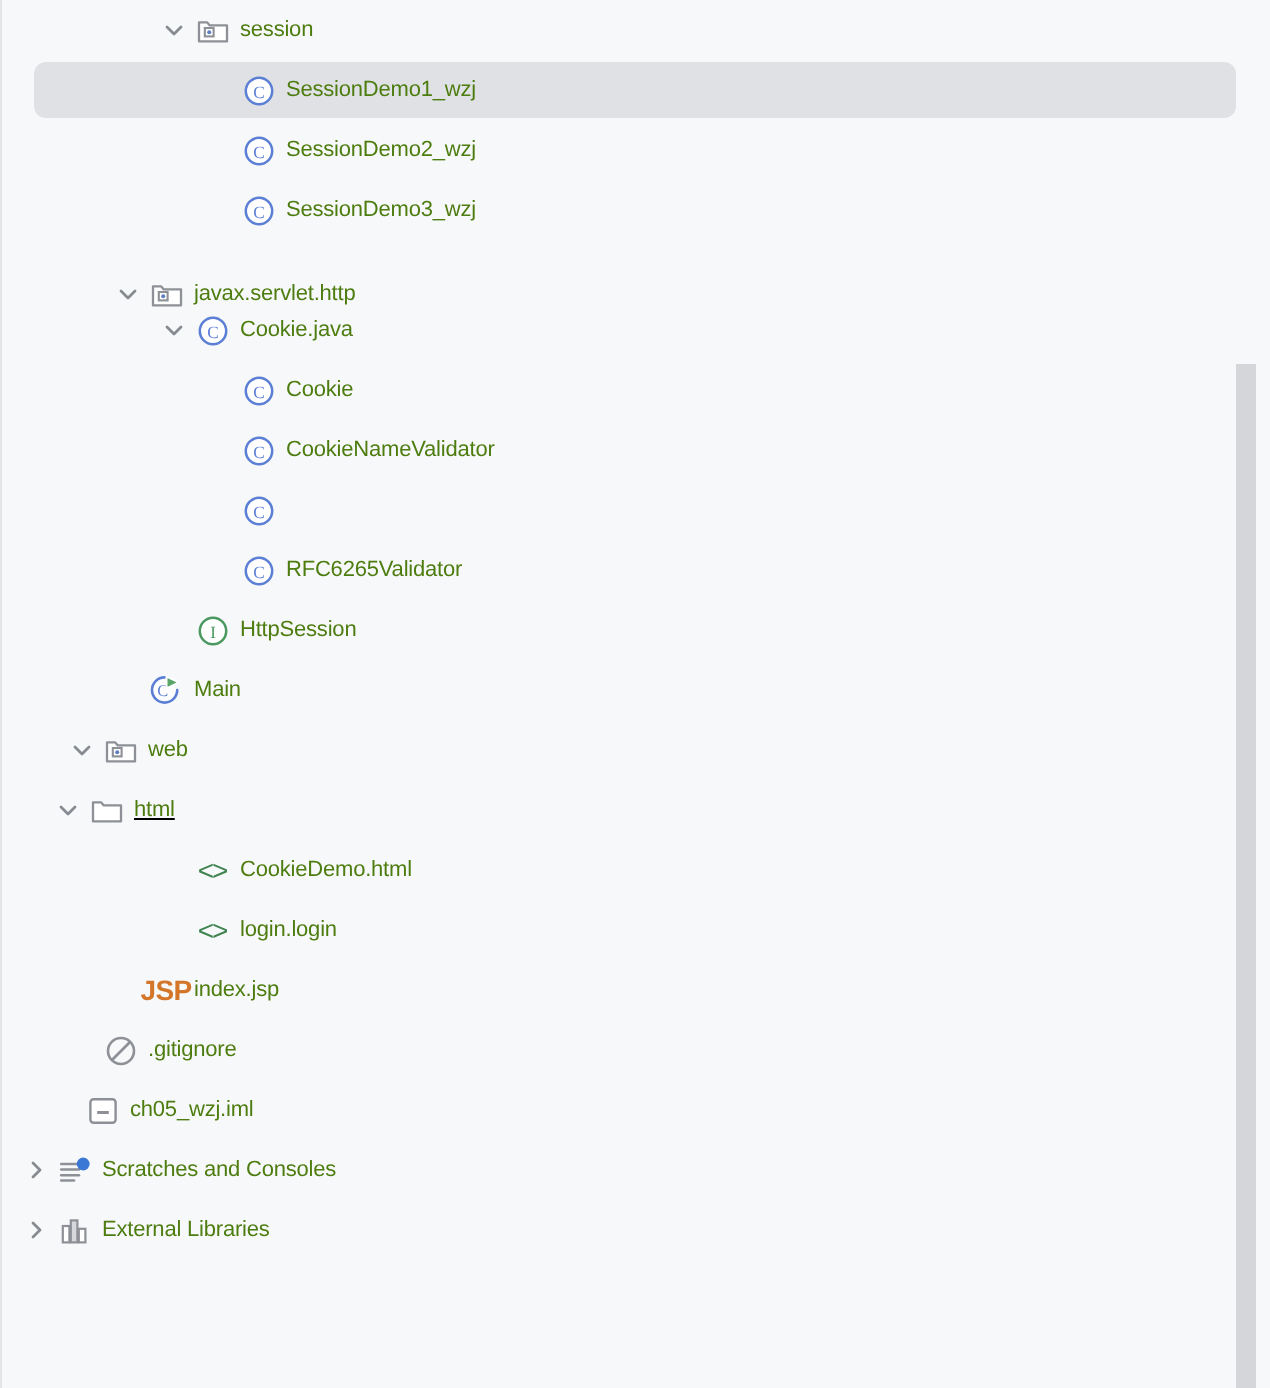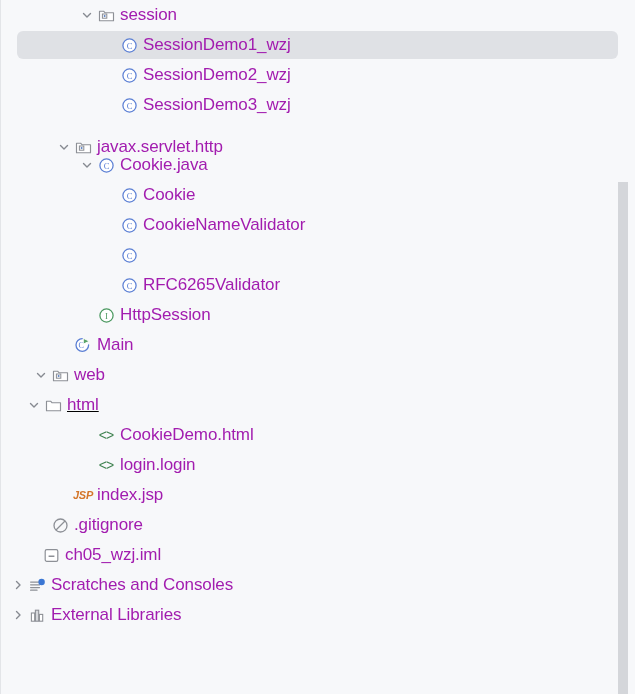--- a/index.html
+++ b/index.html
@@ -63,32 +63,31 @@
     width: 20px;
     height: 30px;
     flex: 0 0 20px;
     display: flex;
     align-items: center;
     justify-content: center;
     margin-right: 4px;
   }
   .icon svg { display: block; }
   .label {
-    font-size: 17px;
-    color: #a21caf;
+    font-size: 11px;
+    color: #4d7c0f;
     letter-spacing: -0.1px;
     line-height: 30px;
   }
   .jsp-icon-text {
     font-family: "Liberation Sans", sans-serif;
-    font-size: 11px;
+    font-size: 14px;
     font-weight: bold;
     color: #d4762a;
     letter-spacing: -0.3px;
-    font-style: italic;
   }
   .angle-icon-text {
     font-family: "Liberation Sans", sans-serif;
     font-size: 14px;
     font-weight: normal;
     color: #3f8350;
     letter-spacing: -1px;
   }
   
   #scrollbar-track {

